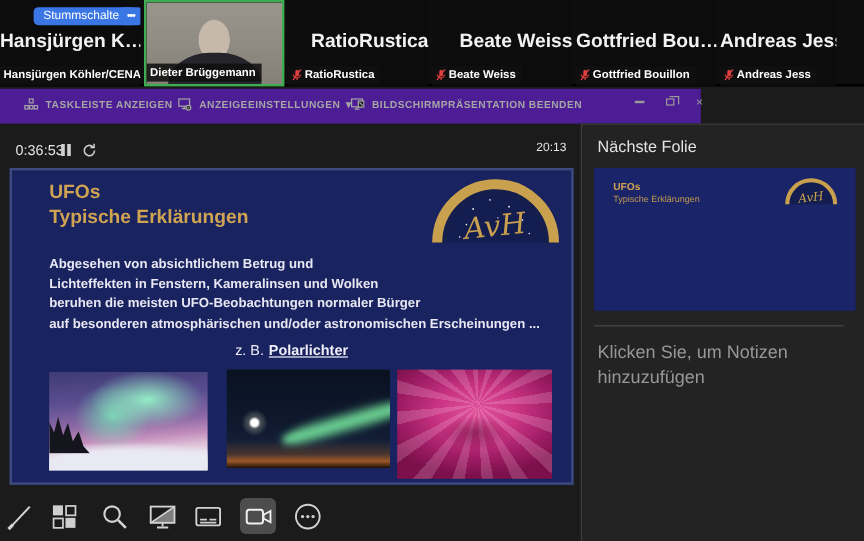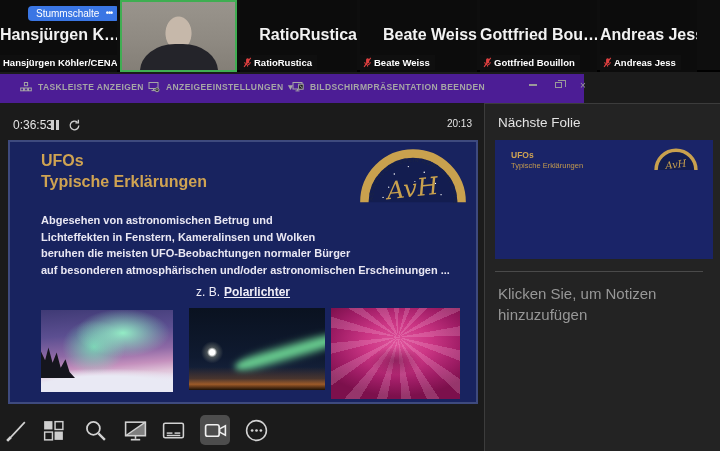--- a/index.html
+++ b/index.html
@@ -96,20 +96,23 @@
       <div class="big-name">Hansjürgen K…</div>
       <div class="tile-label">
         <span>Hansjürgen Köhler/CENAP</span>
       </div>
       <button class="mute-btn">Stummschalten</button>
       <button class="more-btn">•••</button>
     </div>
 
     <div class="tile active-speaker" style="left:120px;width:117px">
       <div class="video-fake"></div>
+      <div class="tile-label">
+        <span>Dieter Brüggemann</span>
+      </div>
     </div>
 
     <div class="tile" style="left:240px;width:117px">
       <div class="big-name">RatioRustica</div>
       <div class="tile-label">
         <svg class="mic-ico" viewBox="0 0 10 12">
             <rect x="3.4" y="1.2" width="3.4" height="6" rx="1.7" fill="#e04040"></rect>
             <path d="M1.9 5.6a3.1 3.1 0 0 0 6.2 0" fill="none" stroke="#e04040" stroke-width="1.1"></path>
             <line x1="5.1" y1="8.8" x2="5.1" y2="10.6" stroke="#e04040" stroke-width="1.1"></line>
             <line x1="1.2" y1="10.8" x2="8.6" y2="0.8" stroke="#e04040" stroke-width="1.2"></line>
@@ -228,21 +231,21 @@
       <circle cx="72" cy="28" r="0.8" fill="#fff"></circle>
         <circle cx="84" cy="40" r="0.7" fill="#fff"></circle>
       <circle cx="34" cy="44" r="0.7" fill="#fff"></circle>
         <circle cx="62" cy="38" r="0.6" fill="#fff"></circle>
       <circle cx="90" cy="52" r="0.7" fill="#fff"></circle>
         <circle cx="28" cy="55" r="0.7" fill="#fff"></circle>
       <text font-size="6" fill="#1a2348" font-weight="bold" letter-spacing="0.6"><textPath href="#ringArc" startOffset="1%">ASTRONOMIEVEREIN HUMBOLDT BAYREUTH e.V.</textPath></text>
       <text x="60" y="54" text-anchor="middle" font-family="DejaVu Serif, serif" font-style="italic" font-size="26" fill="#c9a14e" transform="rotate(-6 60 50)">AvH</text>
     </svg>
     <div class="slide-body">
-      <div>Abgesehen von astronomischen Betrug und</div>
+      <div>Abgesehen von absichtlichem Betrug und</div>
       <div>Lichteffekten in Fenstern, Kameralinsen und Wolken</div>
       <div>beruhen die meisten UFO-Beobachtungen normaler Bürger</div>
       <div>auf besonderen atmosphärischen und/oder astronomischen Erscheinungen ...</div>
     </div>
     <div class="slide-example">
       <span class="ex-prefix">z. B.</span><span class="ex-term">Polarlichter</span>
     </div>
     <div class="slide-img aurora1"></div>
     <div class="slide-img aurora2"></div>
     <div class="slide-img aurora3"></div>

